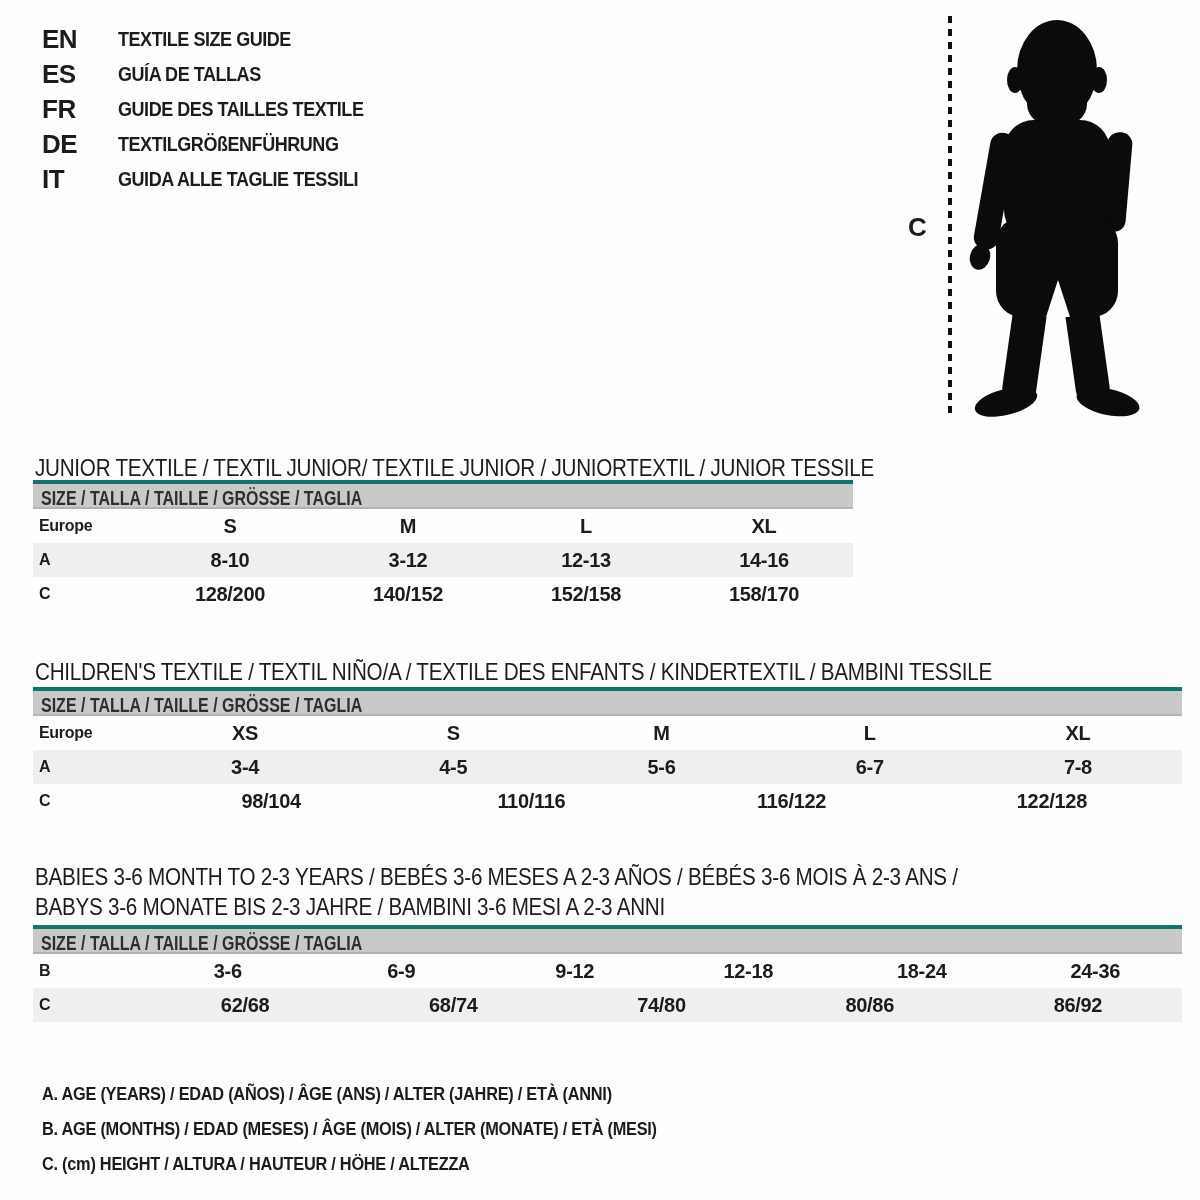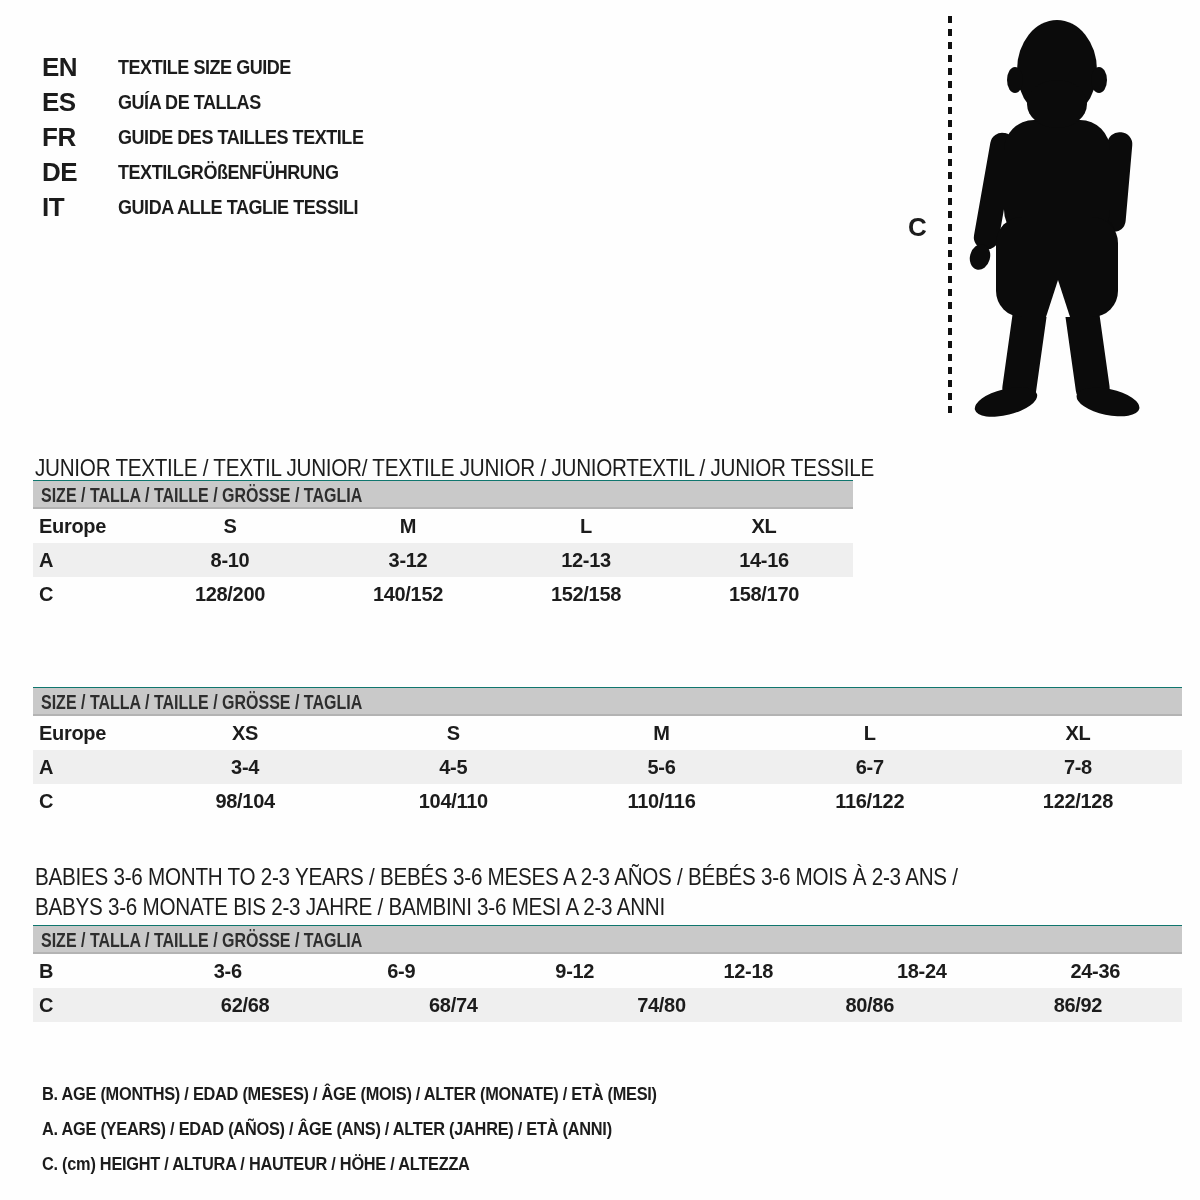--- a/index.html
+++ b/index.html
@@ -11,21 +11,21 @@
     overflow:hidden;
   }
   .page { position:relative; width:1200px; height:1200px; background:#fefefe; }
 
   
   .cond   { display:inline-block; transform:scaleX(0.86); transform-origin:left center; white-space:nowrap; }
   .cond90 { display:inline-block; transform:scaleX(0.90); transform-origin:left center; white-space:nowrap; }
   .cond80 { display:inline-block; transform:scaleX(0.80); transform-origin:left center; white-space:nowrap; }
 
   
-  .langs { position:absolute; left:42px; top:22px;margin-top:28px; }
+  .langs { position:absolute; left:42px; top:22px; }
   .lang-row { display:flex; height:35px; line-height:35px; }
   .lang-code  { width:76px; font-size:26px; font-weight:bold; letter-spacing:-0.5px; }
   .lang-title { font-size:20px; font-weight:bold; letter-spacing:-0.5px;text-decoration:underline; }
 
   
   .dash-line {
     position:absolute; left:948px; top:16px; width:4px; height:402px;
     background:repeating-linear-gradient(to bottom, #101010 0 7px, transparent 7px 13px);
   }
   .c-label { position:absolute; left:908px; top:212px; font-size:26px; font-weight:bold; }
@@ -35,36 +35,36 @@
   .tbl { position:absolute; left:33px; }
   .t1 { top:434px; width:820px;  height:180px; }
   .t2 { top:638px; width:1149px; height:182px; }
   .t3 { top:843px; width:1149px; height:181px; }
 
   .tbl-title { position:absolute; top:0; left:2px; font-size:24px; font-weight:normal; letter-spacing:-0.3px; }
   .t3 .title2 { top:30px; }
 
   .size-bar {
     position:absolute; left:0; right:0; height:29px; line-height:29px;
-    background:#c9c9c9; border-top:1px solid #0f766e; border-bottom:2px solid #b3b3b3;
+    background:#c9c9c9; border-top:4px solid #0f766e; border-bottom:2px solid #b3b3b3;
     padding-left:8px; box-sizing:border-box;
     font-size:20px; font-weight:bold; color:#2e2e2e;
   }
   .t1 .size-bar { top:46px; }
   .t2 .size-bar { top:49px; }
   .t3 .size-bar { top:82px; }
 
   .rows { position:absolute; left:0; right:0; }
   .t1 .rows { top:75px; }
   .t2 .rows { top:78px; }
   .t3 .rows { top:111px; }
 
   .row { display:flex; height:34px; line-height:34px; }
   .row.shaded { background:#efefef; }
-  .rlabel { width:108px; padding-left:6px; box-sizing:border-box; font-size:20px; font-weight:bold; letter-spacing:-0.3px; }
+  .rlabel { width:108px; padding-left:6px; box-sizing:border-box; font-size:16px; font-weight:bold; letter-spacing:-0.3px; }
   .cell   { flex:1; text-align:center; font-size:20px; font-weight:bold; letter-spacing:-0.3px; }
 
   
   .legend { position:absolute; left:42px; top:1076px; }
   .legend-line { height:35px; line-height:35px; font-size:19px; font-weight:bold; letter-spacing:-0.3px; }
 </style>
 </head>
 <body>
 
 <div class="page">
@@ -142,20 +142,21 @@
         <span class="rlabel">C</span>
         <span class="cell">128/200</span>
         <span class="cell">140/152</span>
         <span class="cell">152/158</span>
         <span class="cell">158/170</span>
       </div>
     </div>
   </section>
 
   <section class="tbl t2">
+    <h2 class="tbl-title"><span class="cond">CHILDREN'S TEXTILE / TEXTIL NIÑO/A / TEXTILE DES ENFANTS / KINDERTEXTIL / BAMBINI TESSILE</span></h2>
     <div class="size-bar">
       <span class="cond80">SIZE / TALLA / TAILLE / GRÖSSE / TAGLIA</span>
     </div>
     <div class="rows">
       <div class="row">
         <span class="rlabel">Europe</span>
         <span class="cell">XS</span>
         <span class="cell">S</span>
         <span class="cell">M</span>
         <span class="cell">L</span>
@@ -165,21 +166,20 @@
         <span class="rlabel">A</span>
         <span class="cell">3-4</span>
         <span class="cell">4-5</span>
         <span class="cell">5-6</span>
         <span class="cell">6-7</span>
         <span class="cell">7-8</span>
       </div>
       <div class="row">
         <span class="rlabel">C</span>
         <span class="cell">98/104</span>
-        <span class="cell">104/110</span>
         <span class="cell">110/116</span>
         <span class="cell">116/122</span>
         <span class="cell">122/128</span>
       </div>
     </div>
   </section>
 
   <section class="tbl t3">
     <h2 class="tbl-title"><span class="cond">BABIES 3-6 MONTH TO 2-3 YEARS / BEBÉS 3-6 MESES A 2-3 AÑOS / BÉBÉS 3-6 MOIS À 2-3 ANS /</span></h2>
     <h2 class="tbl-title title2"><span class="cond">BABYS 3-6 MONATE BIS 2-3 JAHRE / BAMBINI 3-6 MESI A 2-3 ANNI</span></h2>
@@ -201,18 +201,18 @@
         <span class="cell">62/68</span>
         <span class="cell">68/74</span>
         <span class="cell">74/80</span>
         <span class="cell">80/86</span>
         <span class="cell">86/92</span>
       </div>
     </div>
   </section>
 
   <section class="legend">
+    <div class="legend-line"><span class="cond">A. AGE (YEARS) / EDAD (AÑOS) / ÂGE (ANS) / ALTER (JAHRE) / ETÀ (ANNI)</span></div>
     <div class="legend-line"><span class="cond">B. AGE (MONTHS) / EDAD (MESES) / ÂGE (MOIS) / ALTER (MONATE) / ETÀ (MESI)</span></div>
-    <div class="legend-line"><span class="cond">A. AGE (YEARS) / EDAD (AÑOS) / ÂGE (ANS) / ALTER (JAHRE) / ETÀ (ANNI)</span></div>
     <div class="legend-line"><span class="cond">C. (cm) HEIGHT / ALTURA / HAUTEUR / HÖHE / ALTEZZA</span></div>
   </section>
 
 </div>
 
 </body></html>

